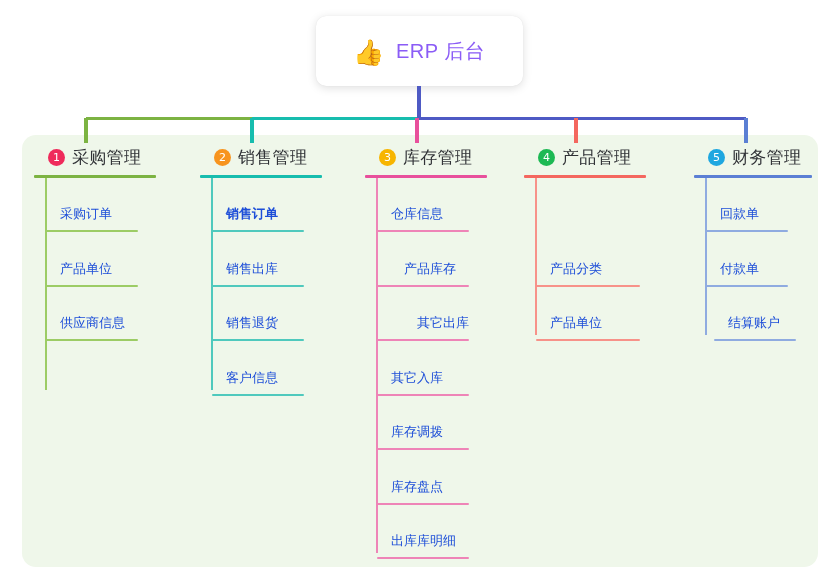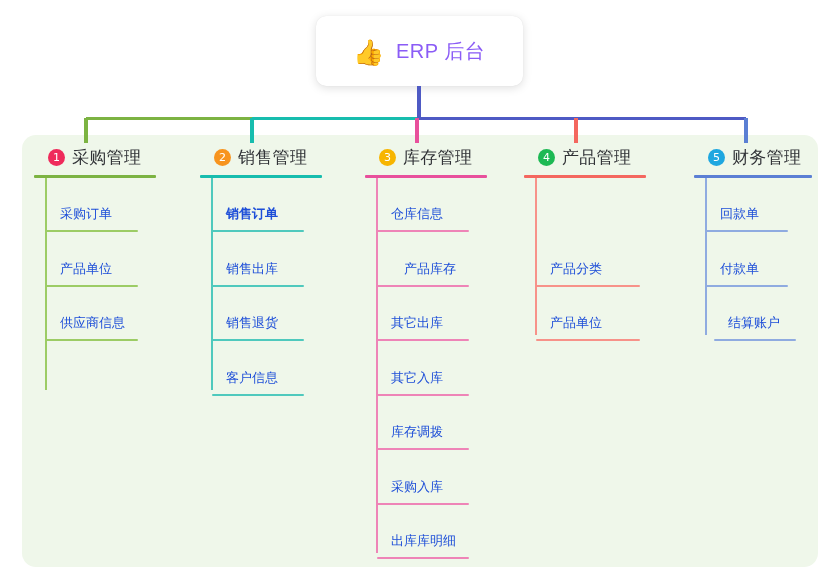--- a/index.html
+++ b/index.html
@@ -210,34 +210,34 @@
         </div>
         <div class="head-rule" style="background: rgb(232, 80, 156); width: 122px;"></div>
         <div class="leaf" style="position: absolute; top: 60px; left: 0px;">
           <span class="leaf-label">仓库信息</span>
           <div class="leaf-rule" style="background: rgb(238, 132, 183); width: 92px;"></div>
         </div>
         <div class="leaf" style="position: absolute; top: 114.5px; left: 0px; text-align: center;">
           <span class="leaf-label">产品库存</span>
           <div class="leaf-rule" style="background: rgb(238, 132, 183); width: 92px;"></div>
         </div>
-        <div class="leaf" style="position: absolute; top: 169px; left: 0px;">
+        <div class="leaf" style="position: absolute; top: 169px; left: 0px; text-align: right;">
           <span class="leaf-label">其它出库</span>
           <div class="leaf-rule" style="background: rgb(238, 132, 183); width: 92px;"></div>
         </div>
         <div class="leaf" style="position: absolute; top: 223.5px; left: 0px;">
           <span class="leaf-label">其它入库</span>
           <div class="leaf-rule" style="background: rgb(238, 132, 183); width: 92px;"></div>
         </div>
         <div class="leaf" style="position: absolute; top: 278px; left: 0px;">
           <span class="leaf-label">库存调拨</span>
           <div class="leaf-rule" style="background: rgb(238, 132, 183); width: 92px;"></div>
         </div>
         <div class="leaf" style="position: absolute; top: 332.5px; left: 0px;">
-          <span class="leaf-label">采购入库</span>
+          <span class="leaf-label">库存盘点</span>
           <div class="leaf-rule" style="background: rgb(238, 132, 183); width: 92px;"></div>
         </div>
         <div class="leaf" style="position: absolute; top: 387px; left: 0px;">
           <span class="leaf-label">出库库明细</span>
           <div class="leaf-rule" style="background: rgb(238, 132, 183); width: 92px;"></div>
         </div>
       </div>
       <div class="column" style="left: 524px; width: 160px;">
         <div class="col-head">
           <span class="badge" style="background: rgb(29, 185, 84);">4</span>

